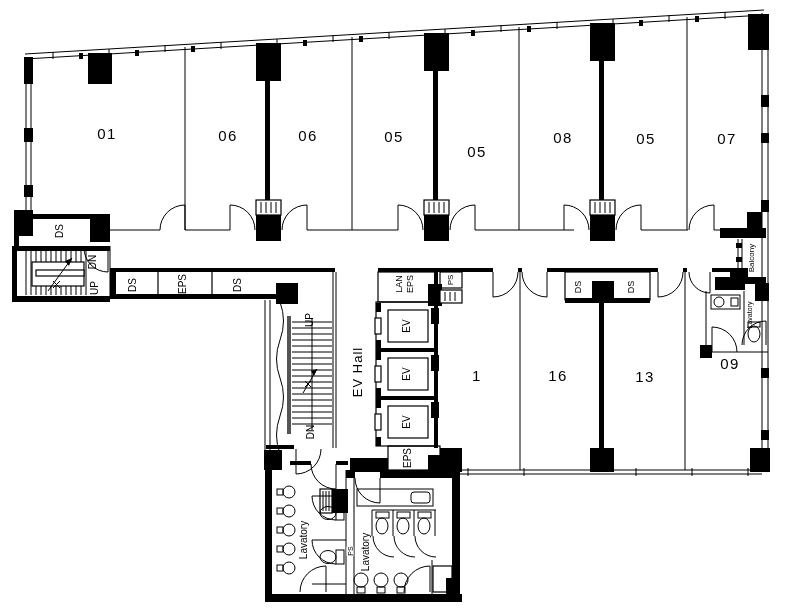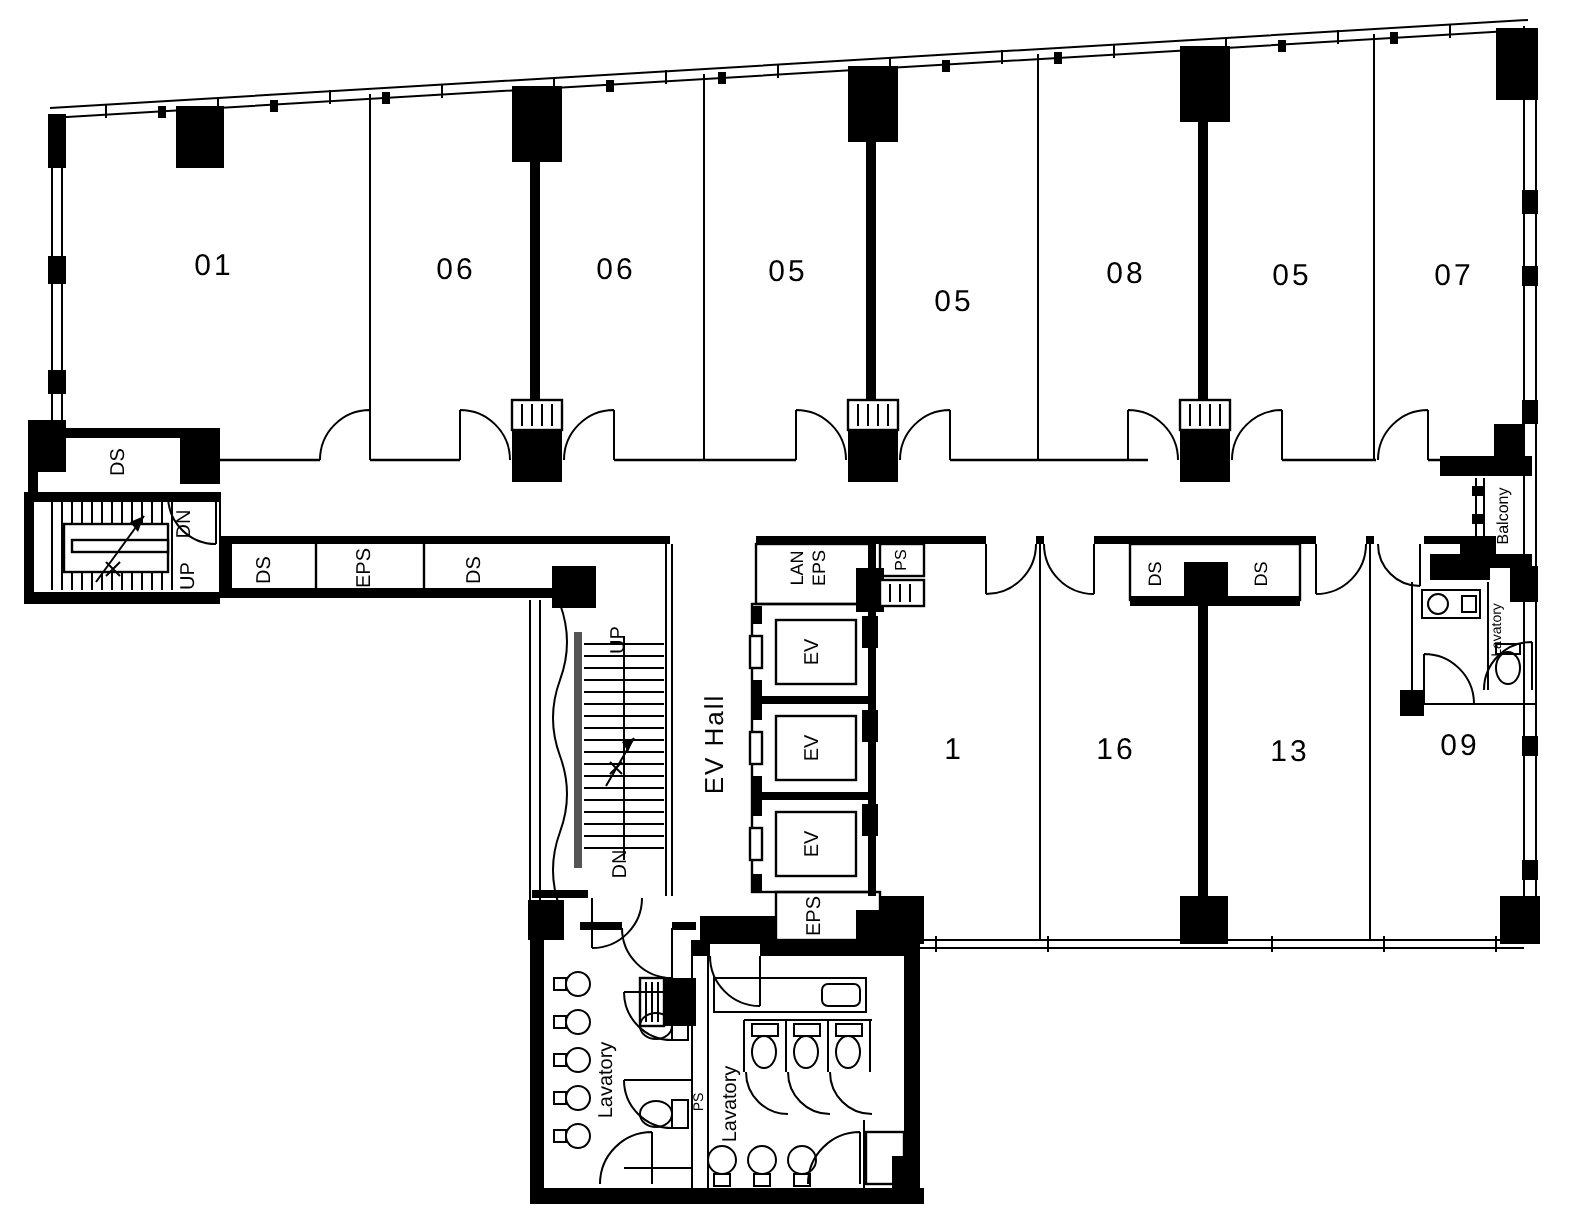--- a/index.html
+++ b/index.html
@@ -304,21 +304,21 @@
   <div class="lbl room" style="left:308px;top:135px">06</div>
   <div class="lbl room" style="left:394px;top:136px">05</div>
   <div class="lbl room" style="left:477px;top:151px">05</div>
   <div class="lbl room" style="left:563px;top:137px">08</div>
   <div class="lbl room" style="left:646px;top:138px">05</div>
   <div class="lbl room" style="left:727px;top:138px">07</div>
 
   <div class="lbl room" style="left:477px;top:375px">1</div>
   <div class="lbl room" style="left:558px;top:375px">16</div>
   <div class="lbl room" style="left:645px;top:376px">13</div>
-  <div class="lbl room" style="left:730px;top:373px">09</div>
+  <div class="lbl room" style="left:730px;top:363px">09</div>
 
   <div class="lbl v s10" style="left:60px;top:231px">DS</div>
   <div class="lbl v s10" style="left:93px;top:262px">DN</div>
   <div class="lbl v s10" style="left:95px;top:288px">UP</div>
   <div class="lbl v s10" style="left:133px;top:285px">DS</div>
   <div class="lbl v s10" style="left:183px;top:284px">EPS</div>
   <div class="lbl v s10" style="left:238px;top:285px">DS</div>
 
   <div class="lbl v s9" style="left:399px;top:284px">LAN</div>
   <div class="lbl v s9" style="left:410px;top:284px">EPS</div>

